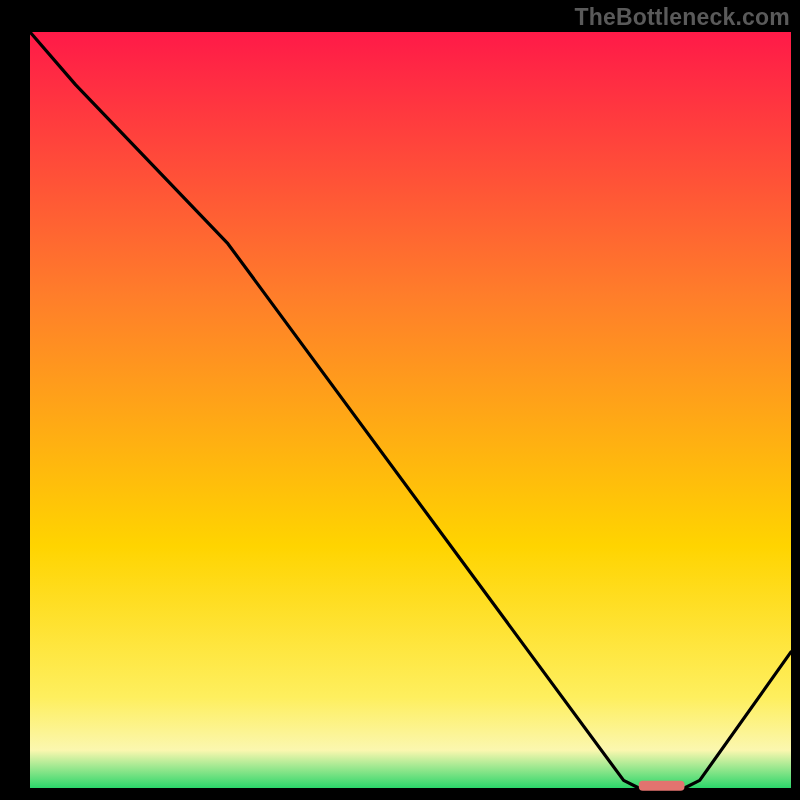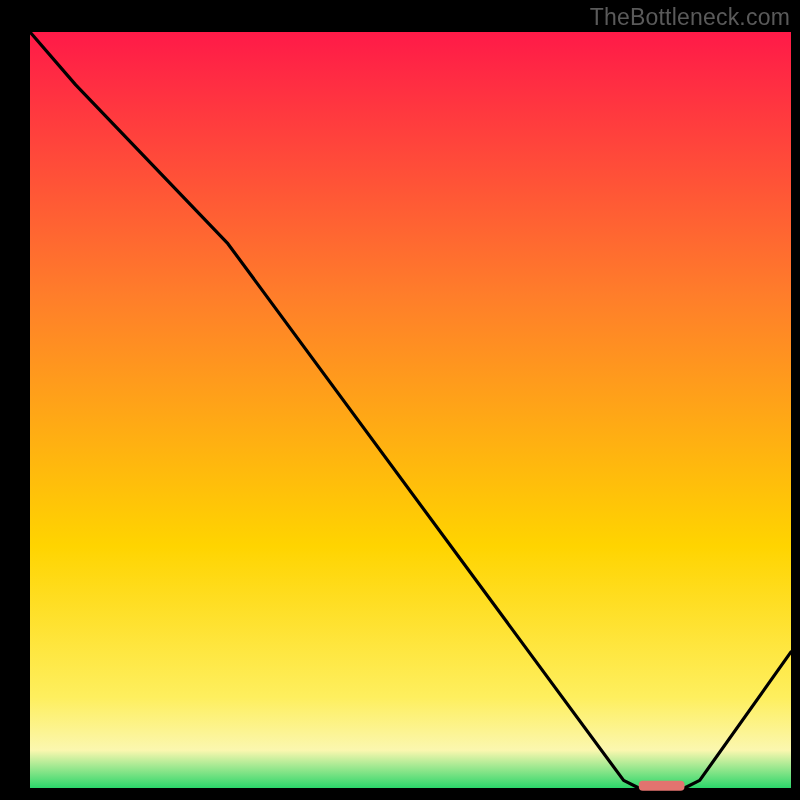--- a/index.html
+++ b/index.html
@@ -15,21 +15,21 @@
     position: relative;
     width: 800px;
     height: 800px;
   }
   .attrib {
     position: absolute;
     top: 4px;
     right: 10px;
     color: #5a5a5a;
     font-size: 23px;
-    font-weight: 400;
+    font-weight: 700;
     letter-spacing: 0.2px;
     z-index: 5;
   }
   svg.chart {
     position: absolute;
     top: 0;
     left: 0;
   }
 </style>
 </head>

